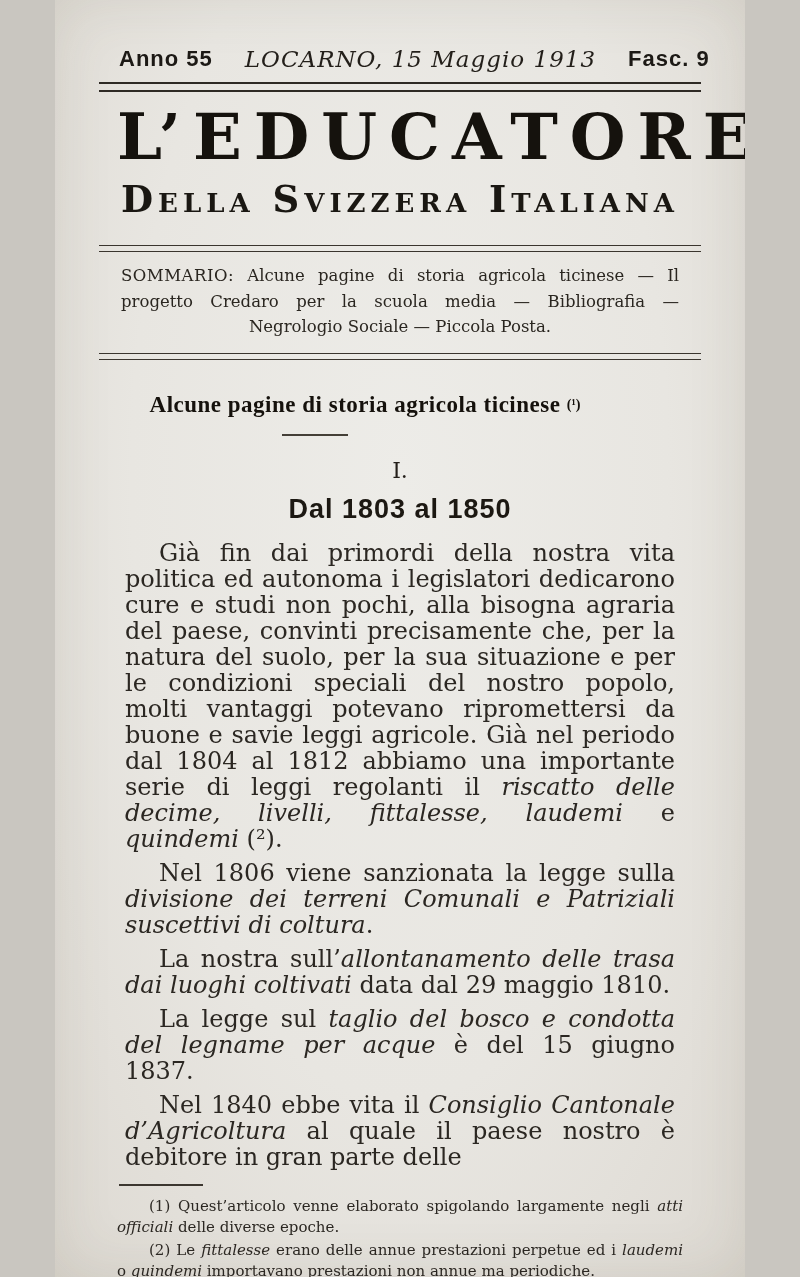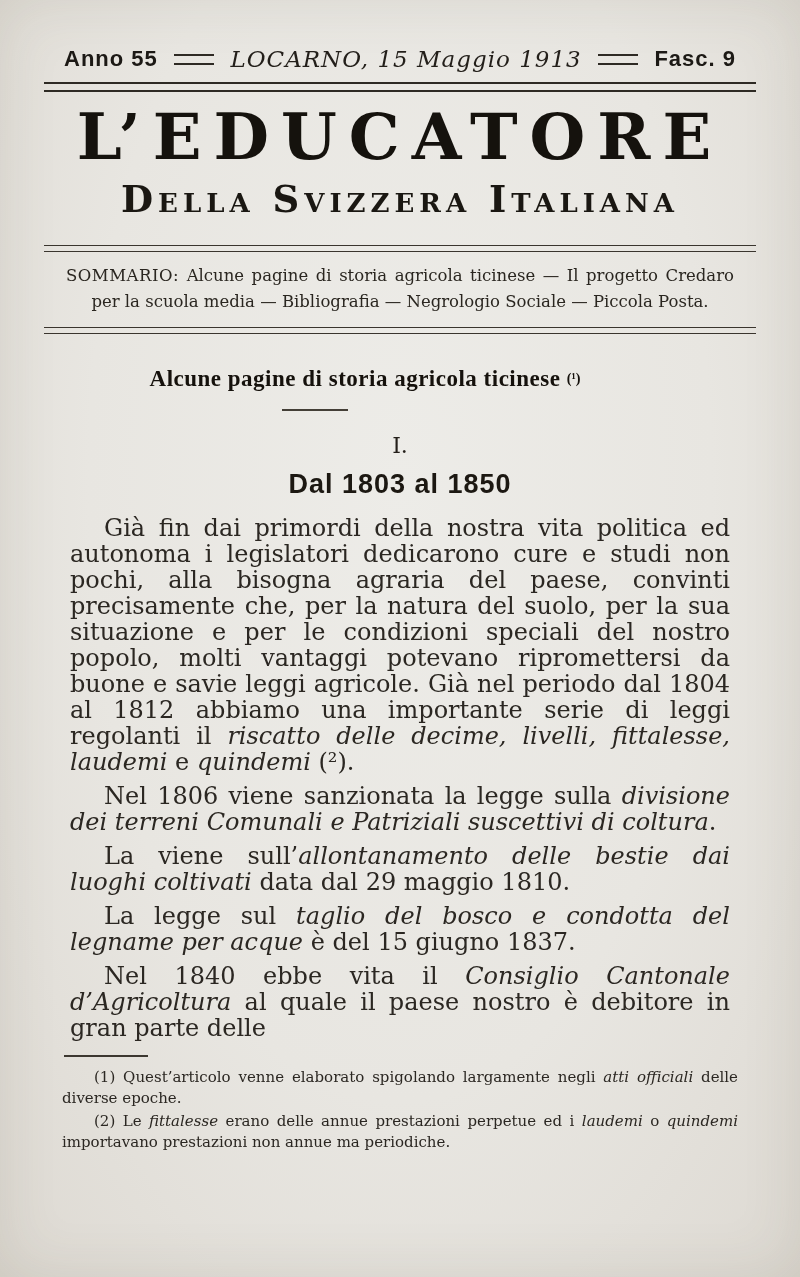--- a/index.html
+++ b/index.html
@@ -1,18 +1,18 @@
 <!DOCTYPE html>
 <html lang="it"><head>
 <meta charset="utf-8">
 <style>
   html,body { margin:0; padding:0; background:#c9c6c0; }
   .page {
     position:relative;
-    width:800px; height:1277px;
+    width:690px; height:1277px;
     margin:0 auto;
     box-sizing:border-box;
     padding:46px 62px 0 62px;
     background: radial-gradient(ellipse at 50% 38%, #edece8 0%, #e8e6e1 55%, #ddd9d2 100%);
     box-shadow: inset 0 0 60px rgba(90,80,60,0.12);
     font-family:"DejaVu Serif", serif;
     color:#282420;
     overflow:hidden;
   }
 
@@ -158,21 +158,21 @@
       <span class="art-ref">(¹)</span>
     </h3>
     <div class="short-rule"></div>
 
     <div class="chapter-num">I.</div>
     <div class="chapter-title">Dal 1803 al 1850</div>
 
     <div class="body-text">
       <p><span>Già fin dai primordi della nostra vita politica ed autonoma i legislatori dedicarono cure e studi non pochi, alla bisogna agraria del paese, convinti precisamente che, per la natura del suolo, per la sua situazione e per le condizioni speciali del nostro popolo, molti vantaggi potevano ripromettersi da buone e savie leggi agricole. Già nel periodo dal 1804 al 1812 abbiamo una importante serie di leggi regolanti il </span><span class="it">riscatto delle decime, livelli, fittalesse, laudemi</span><span> e </span><span class="it">quindemi</span><span> (²).</span></p>
       <p><span>Nel 1806 viene sanzionata la legge sulla </span><span class="it">divisione dei terreni Comunali e Patriziali suscettivi di coltura</span><span>.</span></p>
-      <p><span>La viene sull’</span><span class="it">allontanamento delle bestie dai luoghi coltivati</span><span> data dal 29 maggio 1810.</span></p>
+      <p><span>La nostra sull’</span><span class="it">allontanamento delle trasa dai luoghi coltivati</span><span> data dal 29 maggio 1810.</span></p>
       <p><span>La legge sul </span><span class="it">taglio del bosco e condotta del legname per acque</span><span> è del 15 giugno 1837.</span></p>
       <p><span>Nel 1840 ebbe vita il </span><span class="it">Consiglio Cantonale d’Agricoltura</span><span> al quale il paese nostro è debitore in gran parte delle</span></p>
     </div>
   </article>
 
   <footer class="footnotes">
     <div class="footnote-rule"></div>
     <p><span>(1) Quest’articolo venne elaborato spigolando largamente negli </span><span class="it">atti officiali</span><span> delle diverse epoche.</span></p>
     <p><span>(2) Le </span><span class="it">fittalesse</span><span> erano delle annue prestazioni perpetue ed i </span><span class="it">laudemi</span><span> o </span><span class="it">quindemi</span><span> importavano prestazioni non annue ma periodiche.</span></p>
   </footer>

